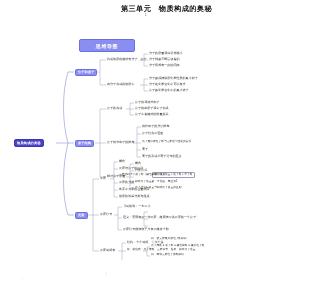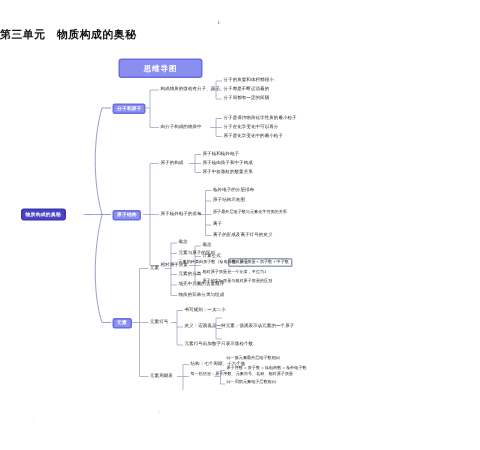--- a/index.html
+++ b/index.html
@@ -4,21 +4,21 @@
 <style>
   html,body{margin:0;padding:0;}
   body{
     width:212px;height:300px;background:#ffffff;
     font-family:"Liberation Sans","DejaVu Sans",sans-serif;
     color:#1b1b1b;overflow:hidden;position:relative;
   }
   .page{position:relative;width:212px;height:300px;}
 
   .title{
-    position:absolute;left:0;top:18px;width:212px;text-align:left;
+    position:absolute;left:0;top:4px;width:212px;text-align:right;
     font-size:7.2px;font-weight:bold;letter-spacing:.4px;color:#111;
     white-space:nowrap;
   }
   .title-mark{
     position:absolute;left:145px;top:13px;font-size:3px;color:#555;
   }
 
   .badge{
     position:absolute;left:79px;top:39px;width:54px;height:11px;
     background:#8a8ef0;border:1px solid #6a6fe0;border-radius:2px;

